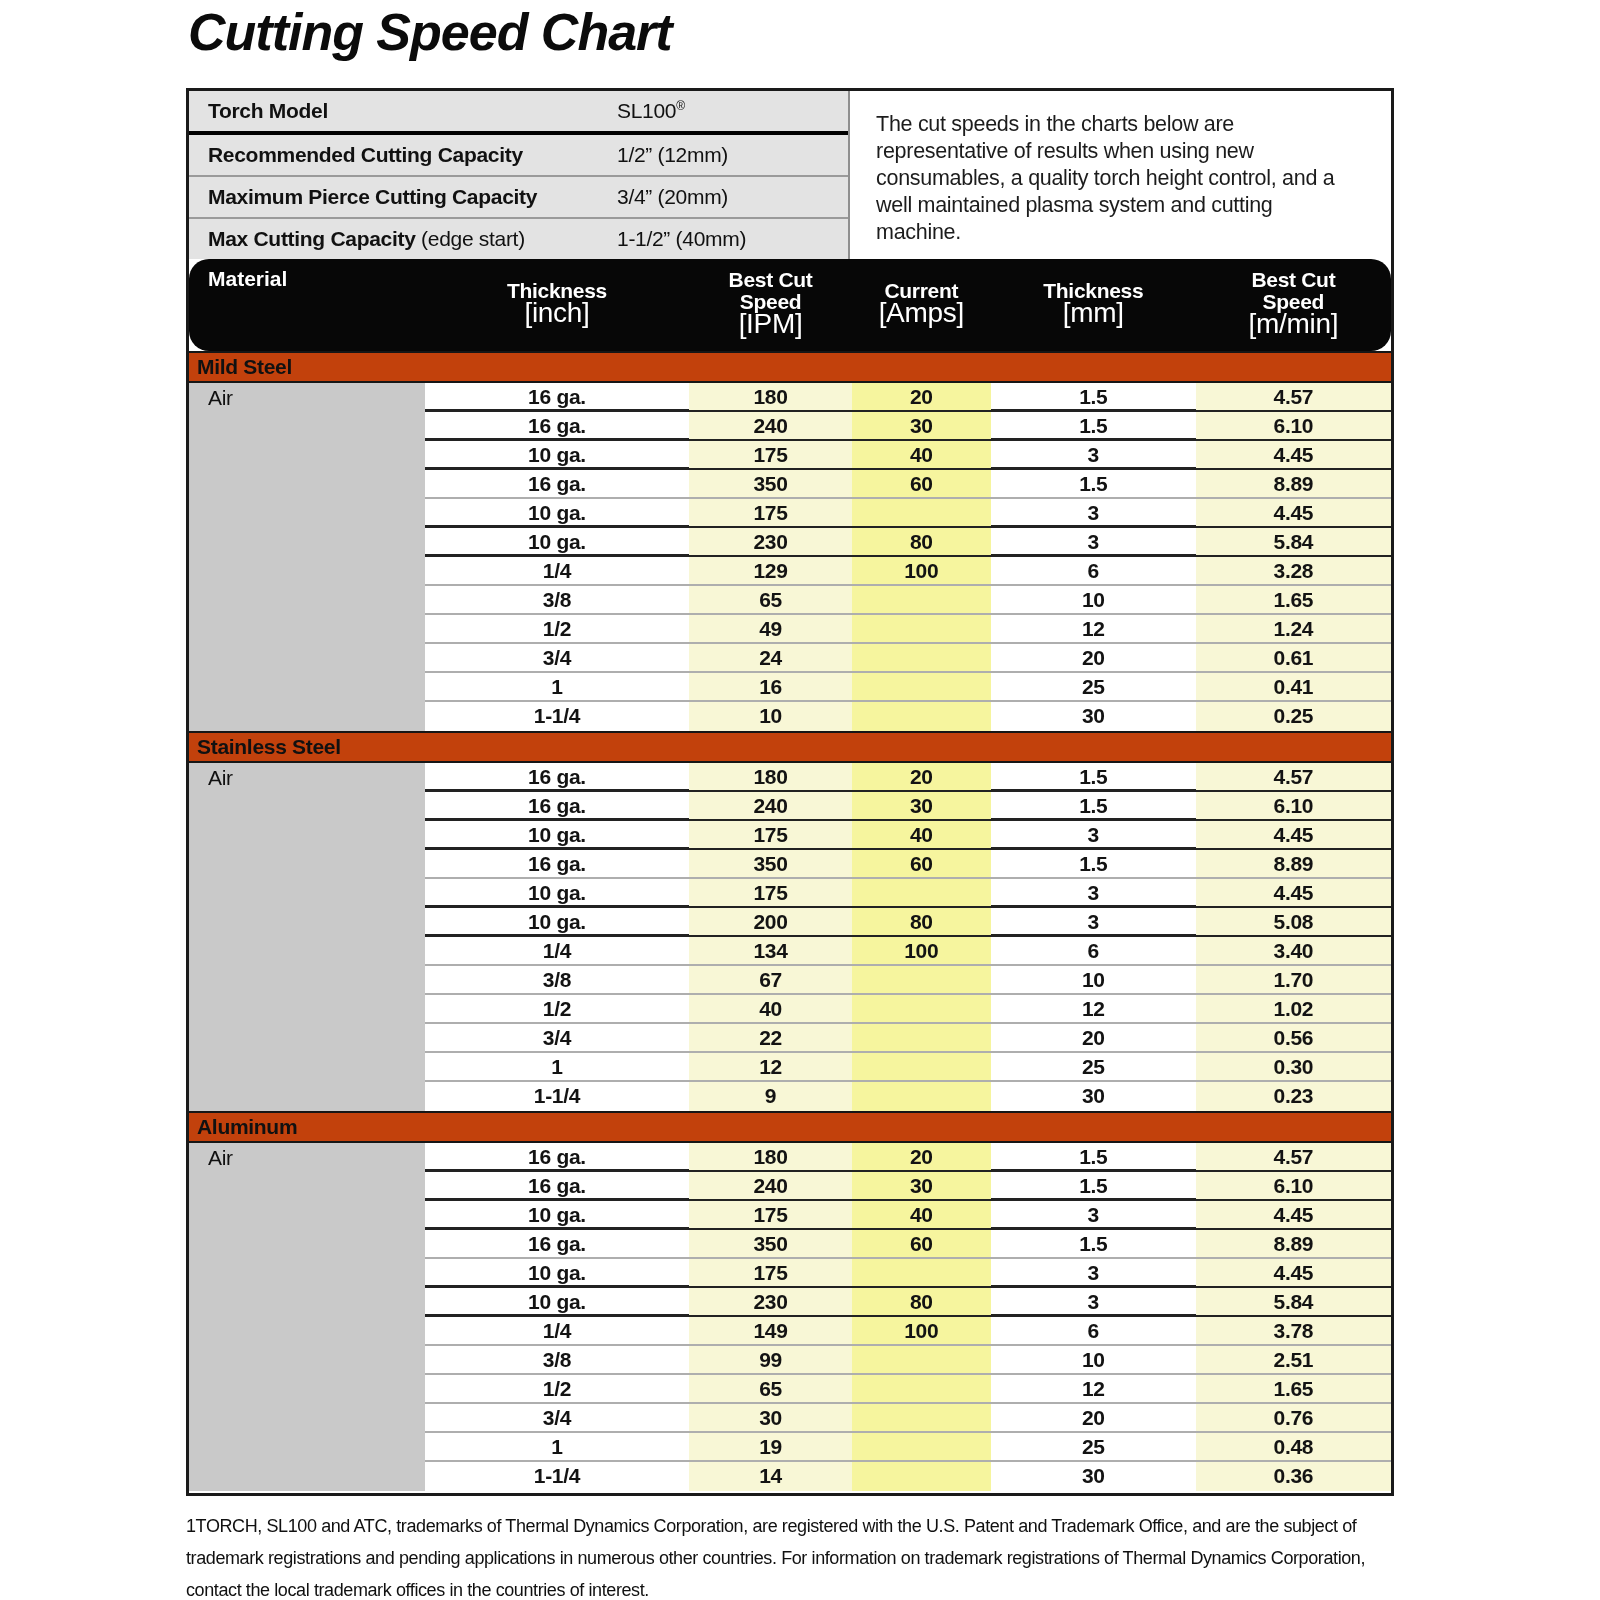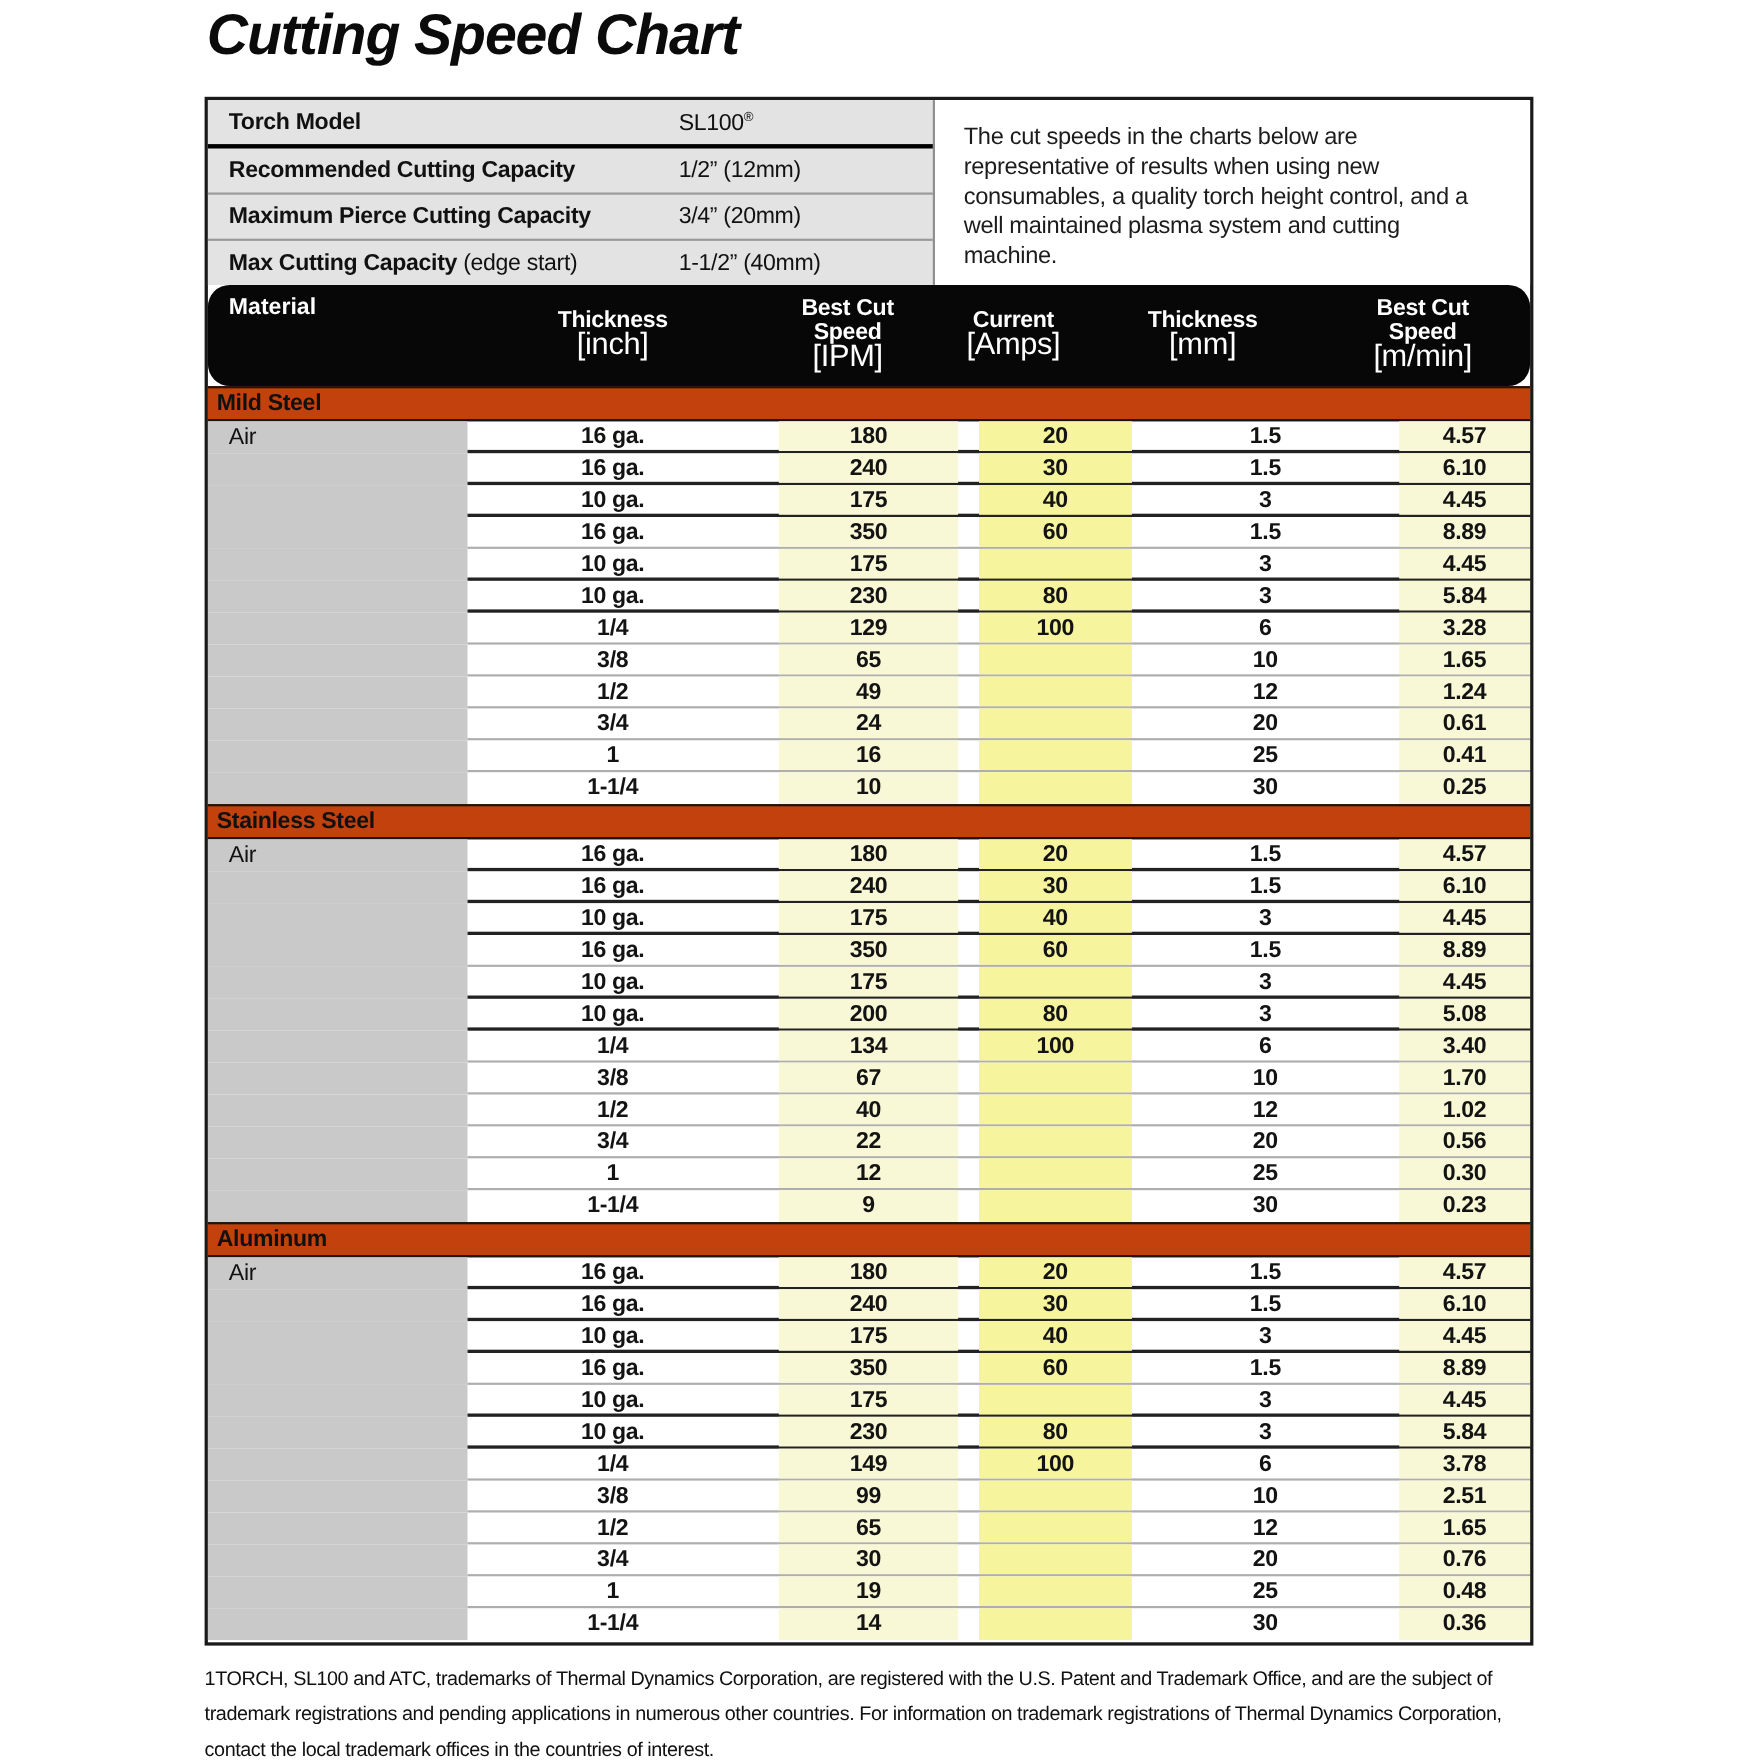--- a/index.html
+++ b/index.html
@@ -42,21 +42,21 @@
   .hunit{font-weight:normal;font-size:28px;line-height:22px;letter-spacing:-0.3px;}
 
   
   #table-body{flex:1;display:flex;flex-direction:column;}
   .section-row{height:28px;flex:none;background:#c2410c;border-top:2px solid #161616;
                border-bottom:2px solid #161616;font-weight:bold;font-size:21px;
                line-height:27px;padding-left:8px;letter-spacing:-0.3px;box-sizing:content-box;}
   .data-row{height:29px;flex:none;display:flex;}
   .cell-gas{background:#c9c9c9;padding-left:19px;font-size:21px;line-height:29px;
             letter-spacing:-0.3px;}
-  .row-right{border-bottom:2px solid transparent;box-sizing:border-box;gap:19px;}
+  .row-right{border-bottom:2px solid transparent;box-sizing:border-box;}
   .row-right.sep-dark{border-bottom:3px solid #222;}
   .row-right.sep-light{border-bottom:2px solid #aeaeae;}
   .row-right.sep-none{border-bottom:none;}
   .dcell{text-align:center;font-size:21px;font-weight:bold;line-height:27px;
          letter-spacing:-0.3px;color:#131313;}
   .bg-pale{background:#f8f7d6;}
   .bg-strong{background:#f6f59e;}
 
   
   .footnote{position:absolute;left:186px;top:1510px;width:1210px;font-size:18px;

